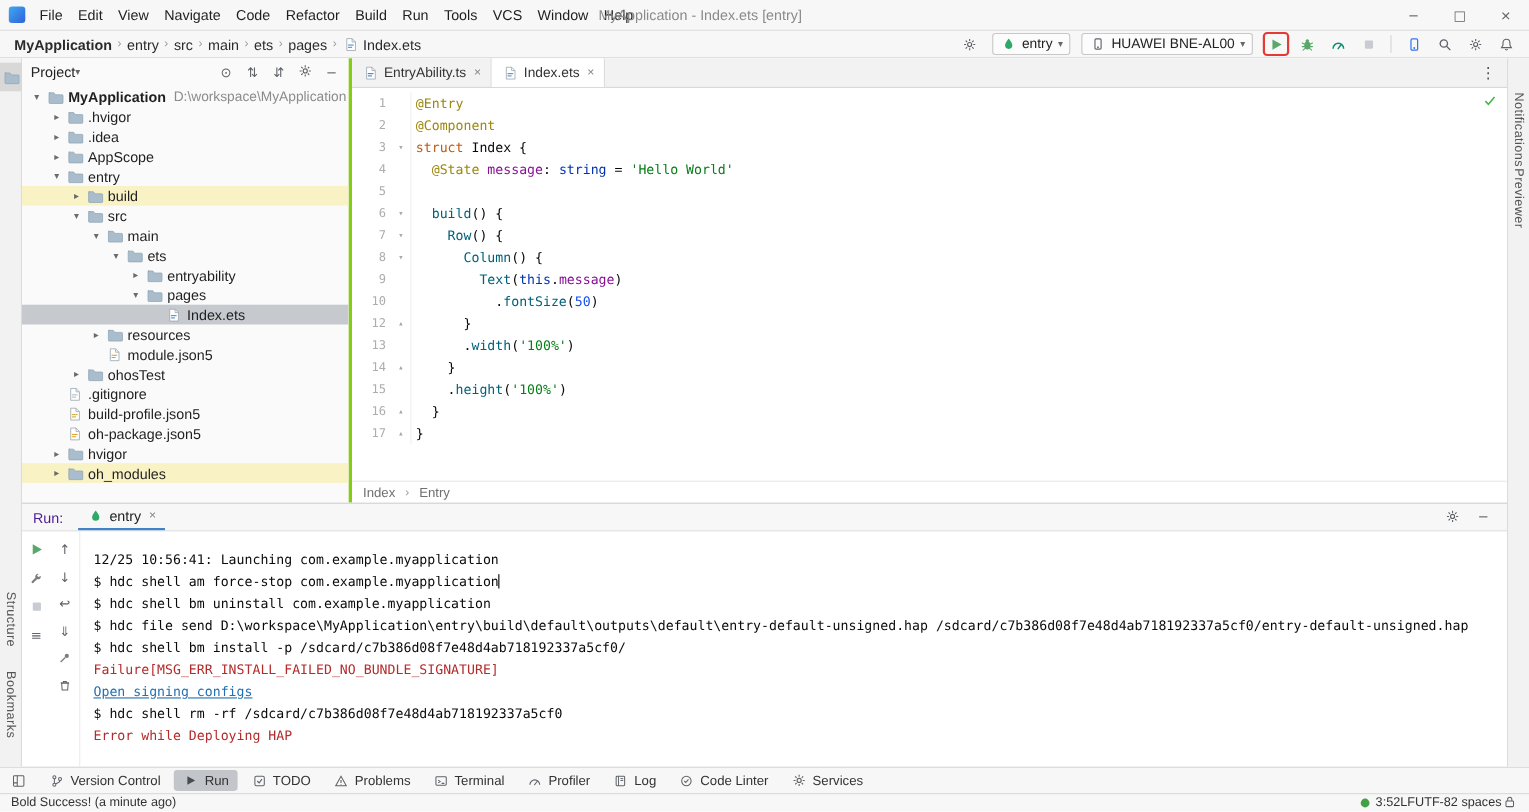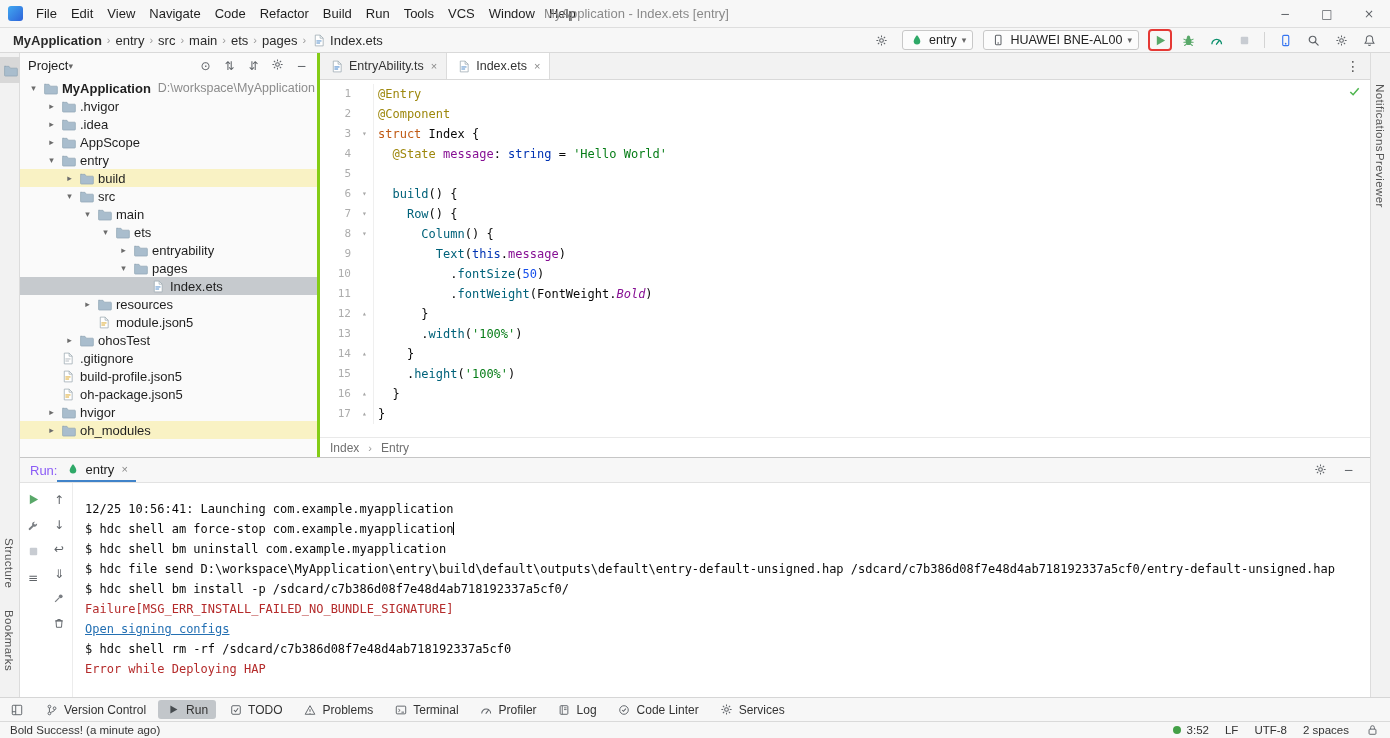--- a/index.html
+++ b/index.html
@@ -75,37 +75,37 @@
   .tok-pi{color:var(--field_purple,#871094);font-style:italic}
   .tok-g{color:var(--string_green,#067D17)}
   .tok-n{color:var(--number_blue,#1750EB)}
   .tok-t{color:#080808}
   .editor-check{position:absolute;top:4px;right:8px}
   .editor-breadcrumb{height:20px;min-height:20px;border-top:1px solid #E9E9E9;display:flex;align-items:center;gap:8px;padding-left:10px;font-size:12px;color:#707070}
 
   
   .run-panel{height:240px;flex:none;border-top:1px solid #C6C6C6;display:flex;flex-direction:column;background:#fff}
   .run-header{height:25px;min-height:25px;background:#F7F7F7;border-bottom:1px solid #E2E2E2;display:flex;align-items:stretch;padding-left:10px}
-  .run-label{display:flex;align-items:center;margin-right:0;color:#8b5cf6}
+  .run-label{display:flex;align-items:center;margin-right:14px;color:#4c1d95}
   .run-tab{display:flex;align-items:center;gap:5px;padding:0 8px;border-bottom:2px solid var(--accent,#4083C9);color:#222}
   .run-header-right{margin-left:auto;display:flex;align-items:center;gap:13px;padding-right:14px}
   .run-body{flex:1;display:flex;min-height:0}
   .run-tools{width:26px;flex:none;display:flex;flex-direction:column;align-items:center;padding-top:9px;gap:9px}
   .console{flex:1;border-left:1px solid #ECECEC;padding:16px 0 0 12px;font-family:"DejaVu Sans Mono","Liberation Mono",monospace;font-size:12px;line-height:20px;white-space:pre;overflow:hidden;color:#0A0A0A}
   .con-error{color:var(--error_red,#B42B2B)}
   .con-link{color:var(--link_blue,#2470B3);text-decoration:underline}
   .caret-bar{display:inline-block;width:1px;height:13px;background:#000;vertical-align:-2px}
 
   
   .bottom-bar{height:24px;min-height:24px;background:#F7F7F7;border-top:1px solid #D6D6D6;display:flex;align-items:center;font-size:12px;color:#333;padding:0 6px;gap:4px}
   .bb-switcher{width:22px;display:flex;justify-content:center;margin-right:4px}
   .bb-item{display:flex;align-items:center;gap:5px;padding:2px 8px;border-radius:3px}
   .bb-item.active{background:#C2C6CA}
   .status-bar{height:17px;min-height:17px;background:#F7F7F7;border-top:1px solid #DADADA;display:flex;align-items:center;font-size:11.5px;color:#333;padding:0 10px}
-  .sb-right{margin-left:auto;display:flex;align-items:center;gap:16px}
+  .sb-right{margin-left:auto;display:flex;align-items:center;}
   .sb-dot{width:8px;height:8px;border-radius:50%;background:#43A047;display:inline-block}
   .sb-pos{display:flex;align-items:center;gap:6px}
 
   .icon{display:inline-flex;width:15px;height:15px;align-items:center;justify-content:center;flex:none}
   .glyph{font-size:12px;color:#5F6368;font-family:"DejaVu Sans",sans-serif}
 </style>
 </head>
 <body>
 
 <div id="app">
@@ -640,25 +640,20 @@
                 </div>
                 <div class="code-line">
                   <span class="lnum">9</span>
                   <span class="fold"></span>
                   <span class="ct"><span class="tok-t">        </span><span class="tok-f">Text</span><span class="tok-t">(</span><span class="tok-k">this</span><span class="tok-t">.</span><span class="tok-p">message</span><span class="tok-t">)</span></span>
                 </div>
                 <div class="code-line">
                   <span class="lnum">10</span>
                   <span class="fold"></span>
                   <span class="ct"><span class="tok-t">          .</span><span class="tok-f">fontSize</span><span class="tok-t">(</span><span class="tok-n">50</span><span class="tok-t">)</span></span>
-                </div>
-                <div class="code-line">
-                  <span class="lnum">11</span>
-                  <span class="fold"></span>
-                  <span class="ct"><span class="tok-t">          .</span><span class="tok-f">fontWeight</span><span class="tok-t">(</span><span class="tok-t">FontWeight</span><span class="tok-t">.</span><span class="tok-pi">Bold</span><span class="tok-t">)</span></span>
                 </div>
                 <div class="code-line">
                   <span class="lnum">12</span>
                   <span class="fold">▴</span>
                   <span class="ct"><span class="tok-t">      }</span></span>
                 </div>
                 <div class="code-line">
                   <span class="lnum">13</span>
                   <span class="fold"></span>
                   <span class="ct"><span class="tok-t">      .</span><span class="tok-f">width</span><span class="tok-t">(</span><span class="tok-g">'100%'</span><span class="tok-t">)</span></span>

